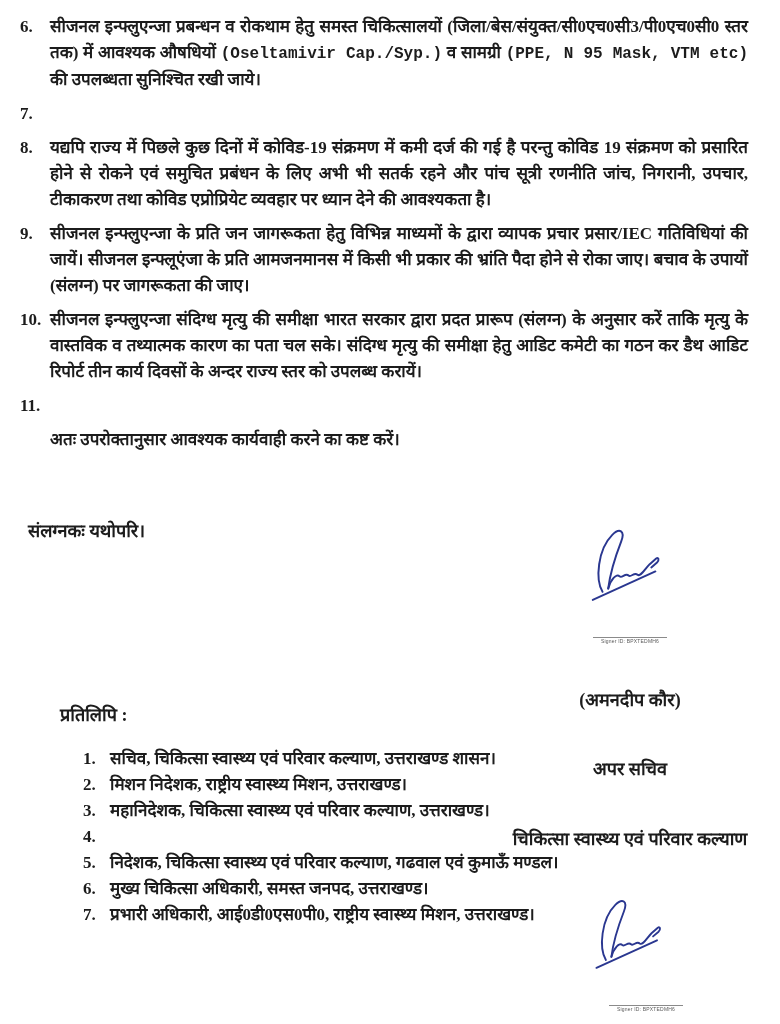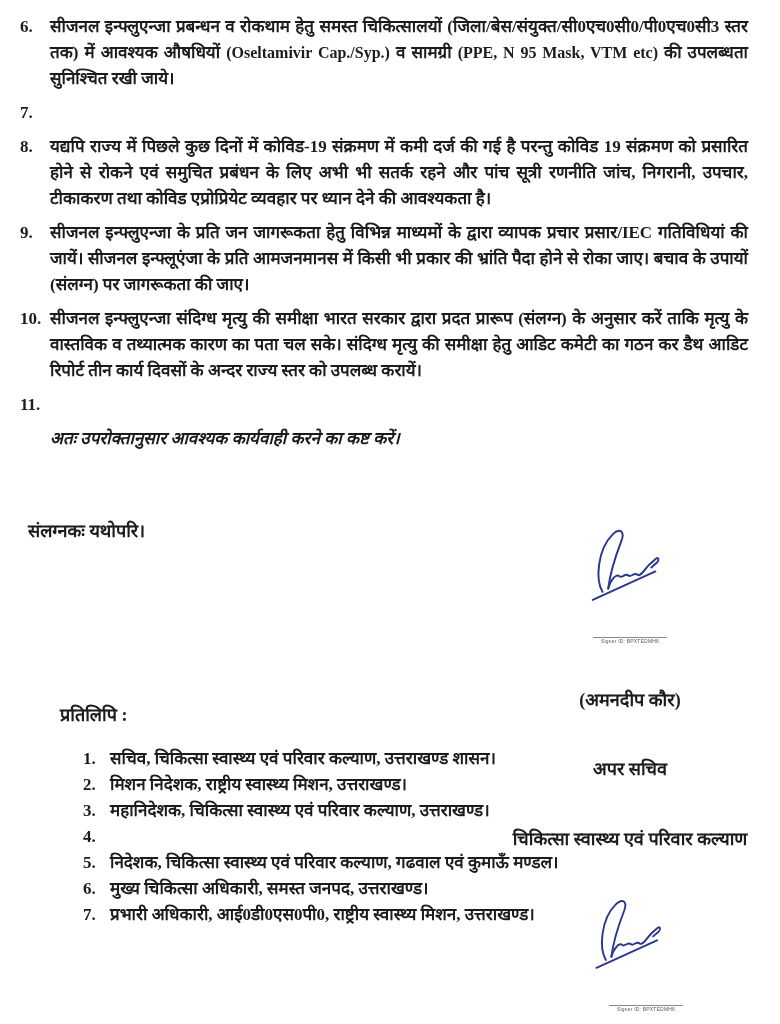--- a/index.html
+++ b/index.html
@@ -5,22 +5,22 @@
   html,body{margin:0;padding:0;background:#ffffff;}
   .page{
     position:relative;width:780px;height:1024px;background:#ffffff;
     font-family:"Liberation Serif","DejaVu Sans",serif;
     color:#1c1c1c;overflow:hidden;font-weight:600;
   }
   .main{position:absolute;top:14px;left:0;width:780px;}
   .item{display:flex;margin-bottom:8px;}
   .item .num{flex:0 0 30px;margin-left:20px;font-size:17px;line-height:26px;}
   .item .body{width:698px;font-size:17px;line-height:26px;text-align:justify;}
-  .latin-bold{font-family:Liberation Serif, serif;font-weight:700;font-size:16px;}
-  .closing{margin:8px 0 0 50px;font-size:17px;line-height:26px;font-style:italic;}
+  .latin-bold{font-family:Liberation Mono, monospace;font-weight:700;font-size:16px;}
+  .closing{margin:8px 0 0 50px;font-size:17px;line-height:26px;}
   p{margin:0;}
   .enclosure{position:absolute;left:28px;top:518px;font-size:18px;}
   .sign-block{position:absolute;display:flex;flex-direction:column;align-items:center;gap:43px;}
   .sb1{left:480px;top:528px;width:300px;}
   .sb2{left:520px;top:898px;width:280px;}
   .sig-svg{display:block;}
   .sb1 .sig-svg{transform:translateX(14px);}
   .sb2 .sig-svg{transform:translateX(-14px);}
   .sig-path{fill:none;stroke:var(--sig-ink,#2a3790);stroke-width:2.4;stroke-linecap:round;stroke-linejoin:round;}
   .stamp{
@@ -41,21 +41,21 @@
 </style>
 </head>
 <body>
 
 <div class="page" style="color: rgb(28, 28, 28);">
 
   <div class="main">
     <div class="items">
         <div class="item">
           <span class="num">6.</span>
-          <span class="body"><span>सीजनल इन्फ्लुएन्जा प्रबन्धन व रोकथाम हेतु समस्त चिकित्सालयों (जिला/बेस/संयुक्त/सी0एच0सी0/पी0एच0सी3 स्तर तक) में आवश्यक औषधियों </span><span class="latin-bold">(Oseltamivir Cap./Syp.)</span><span> व सामग्री </span><span class="latin-bold">(PPE, N 95 Mask, VTM etc)</span><span> की उपलब्धता सुनिश्चित रखी जाये।</span></span>
+          <span class="body"><span>सीजनल इन्फ्लुएन्जा प्रबन्धन व रोकथाम हेतु समस्त चिकित्सालयों (जिला/बेस/संयुक्त/सी0एच0सी3/पी0एच0सी0 स्तर तक) में आवश्यक औषधियों </span><span class="latin-bold">(Oseltamivir Cap./Syp.)</span><span> व सामग्री </span><span class="latin-bold">(PPE, N 95 Mask, VTM etc)</span><span> की उपलब्धता सुनिश्चित रखी जाये।</span></span>
         </div>
         <div class="item">
           <span class="num">7.</span>
         </div>
         <div class="item">
           <span class="num">8.</span>
           <span class="body"><span>यद्यपि राज्य में पिछले कुछ दिनों में कोविड-19 संक्रमण में कमी दर्ज की गई है परन्तु कोविड 19 संक्रमण को प्रसारित होने से रोकने एवं समुचित प्रबंधन के लिए अभी भी सतर्क रहने और पांच सूत्री रणनीति जांच, निगरानी, उपचार, टीकाकरण तथा कोविड एप्रोप्रियेट व्यवहार पर ध्यान देने की आवश्यकता है।</span></span>
         </div>
         <div class="item">
           <span class="num">9.</span>

